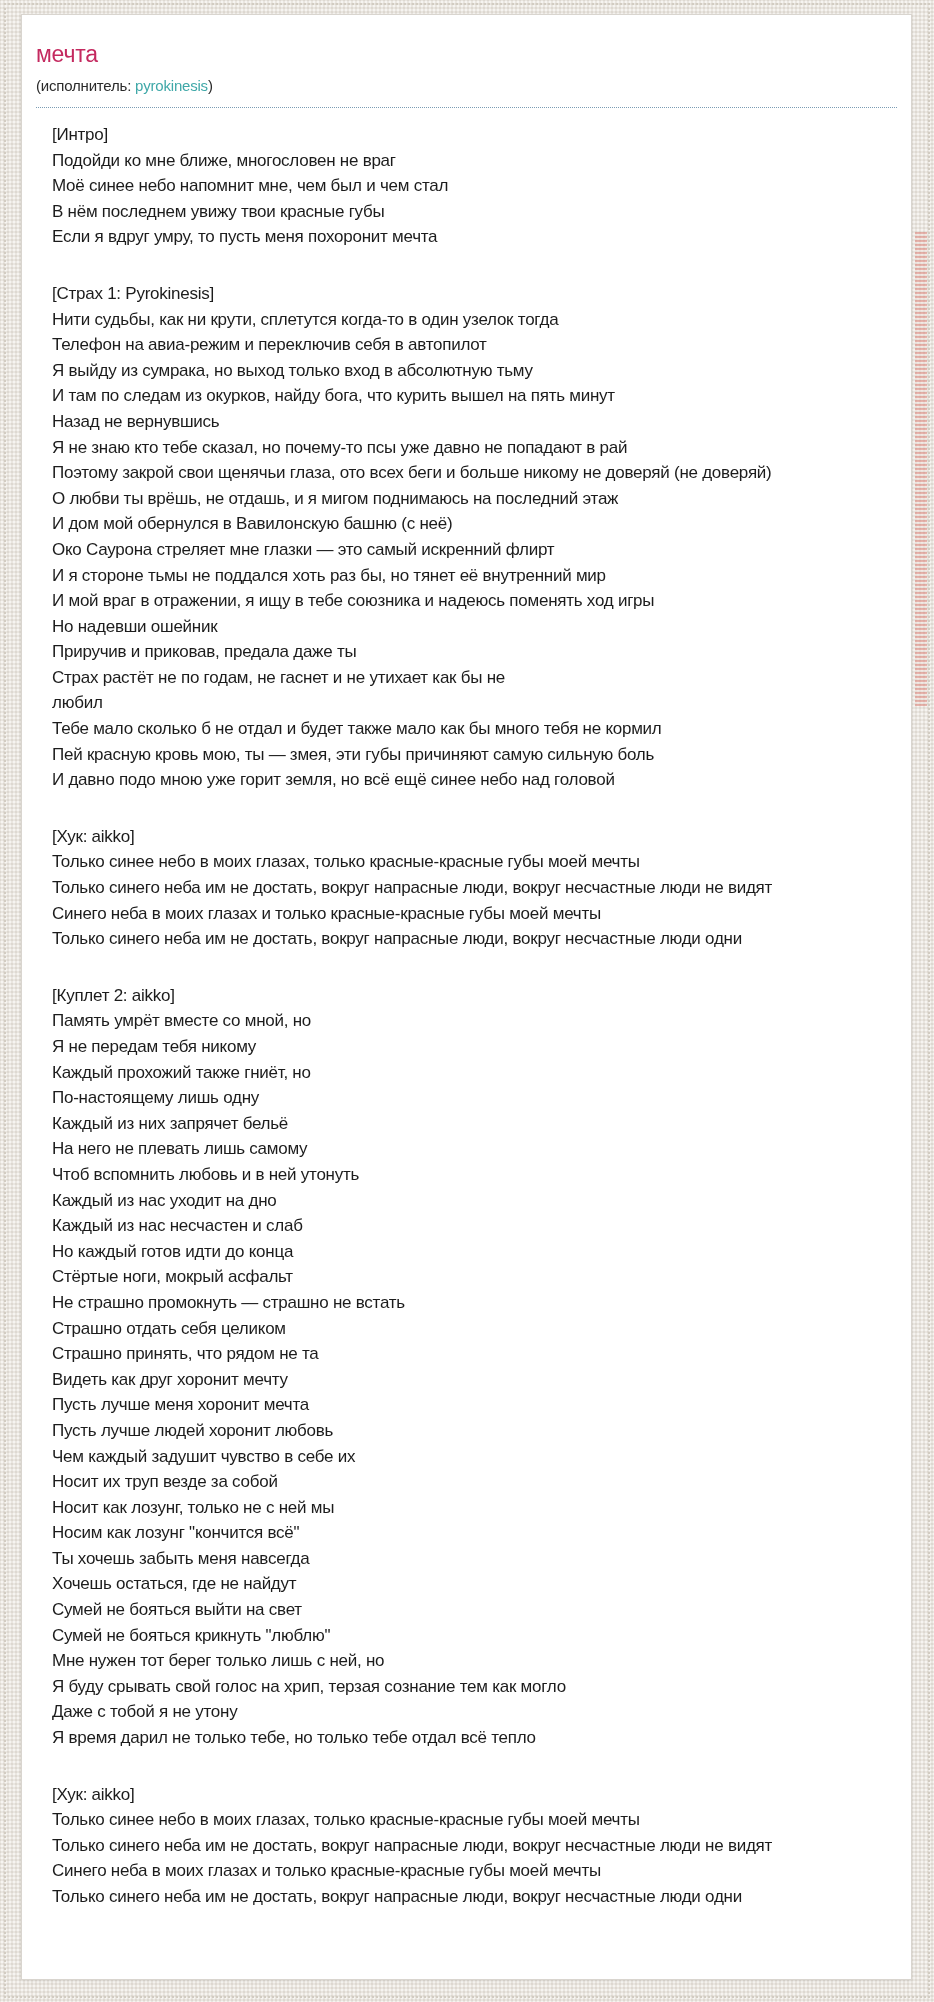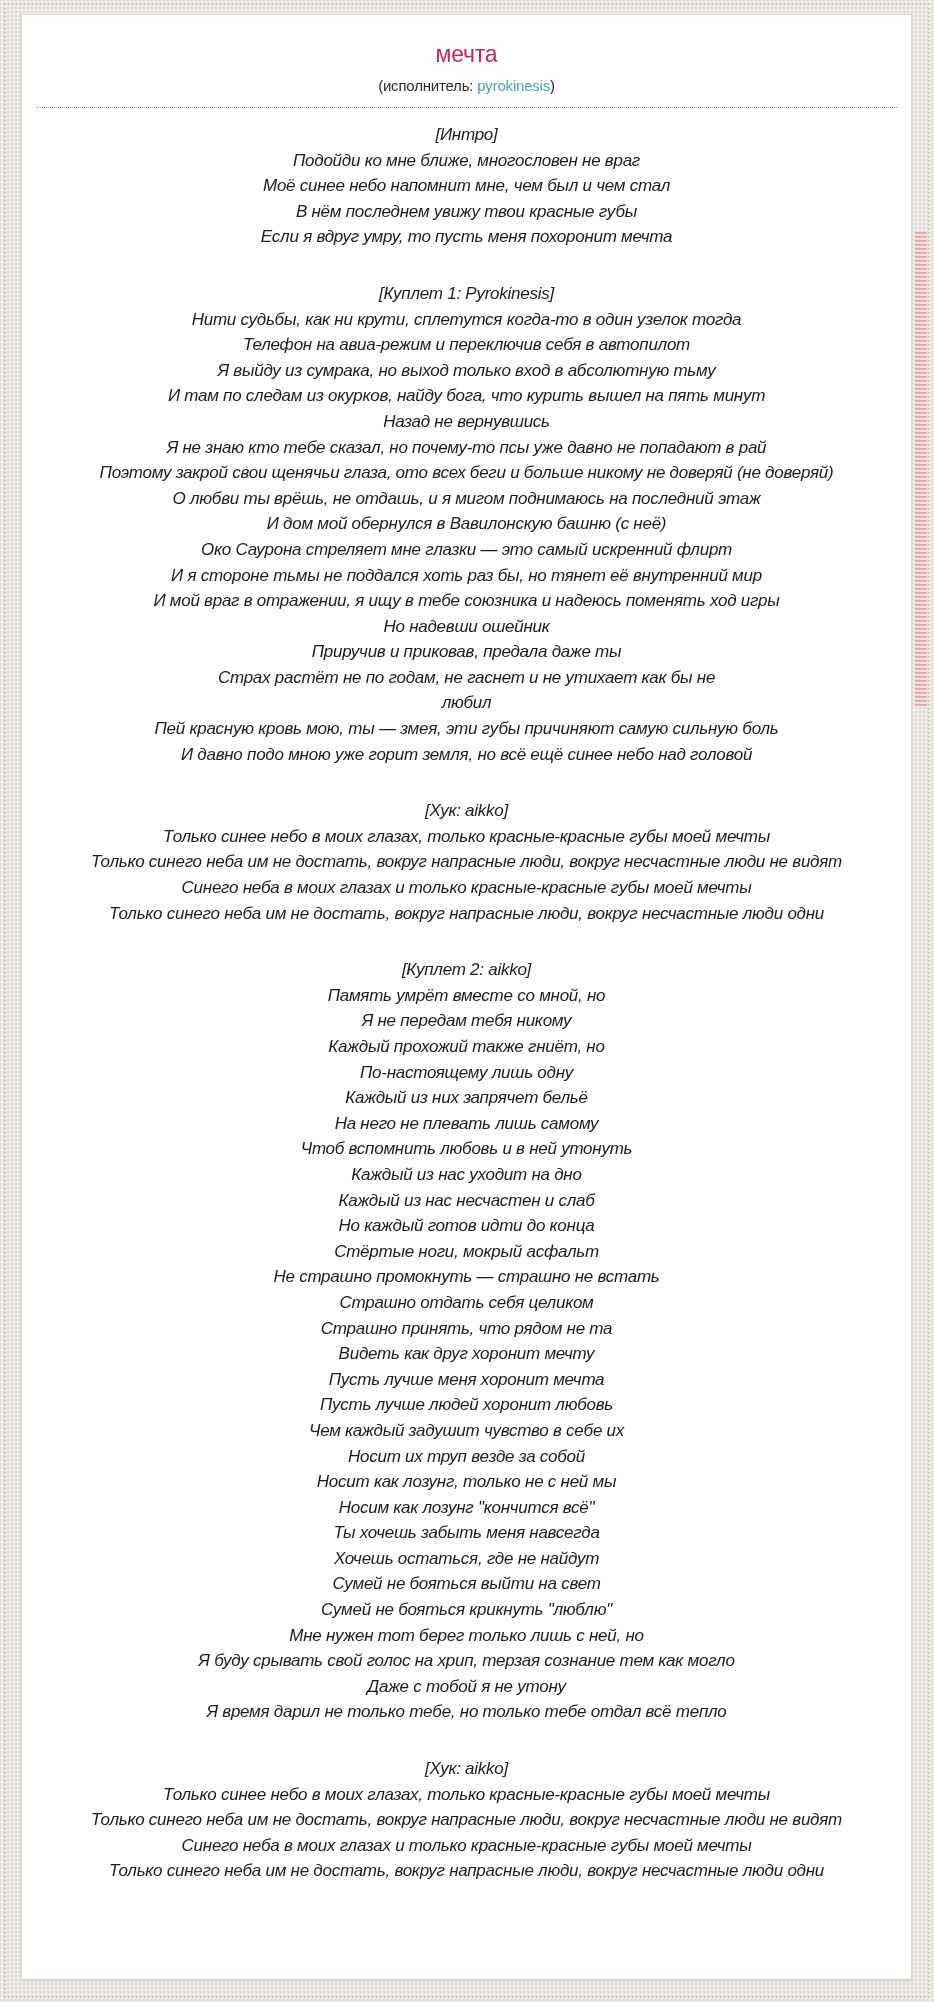--- a/index.html
+++ b/index.html
@@ -27,21 +27,20 @@
       rgba(219,128,118,.55) 0 2px, rgba(238,223,217,.5) 2px 4px);
   }
   .card{
     position:absolute;left:21px;top:14px;width:891px;height:1966px;
     box-sizing:border-box;
     background:var(--c-card,#ffffff);
     border:1px solid #d9d5cf;
     box-shadow:0 1px 3px rgba(0,0,0,.08);
     padding:26px 14px 30px 14px;
     overflow:hidden;
-    text-align:center;
   }
   .title{
     margin:0 0 9px 0;
     font-size:23px;line-height:26px;font-weight:400;
     color:var(--c-title,#c4295f);
     letter-spacing:-0.2px;
   }
   .artist{
     font-size:15px;line-height:18px;color:#2a2a2a;
     margin:10px 0 12px 0;letter-spacing:-0.2px;
@@ -49,21 +48,21 @@
   .artist a{color:var(--c-link,#3fa8a8);text-decoration:none;cursor:pointer;}
   .divider{
     border-top:1px dotted var(--c-divider,#7b9cb4);
     height:0;margin:0 0 14px 0;
   }
   .lyrics{
     font-size:17px;line-height:25.6px;
     color:var(--c-text,#1c1c1c);
     letter-spacing:-0.25px;
   }
-  .section{margin:0 0 31px 0;font-style:italic;}
+  .section{margin:0 0 31px 16px;}
   .section:last-child{margin-bottom:0;}
   .line{white-space:nowrap;}
 </style>
 </head>
 <body>
 
 <div class="page">
   <div class="stitch-frame"></div>
   <div class="pink-band"></div>
 
@@ -79,38 +78,39 @@
     <div class="line header">[Интро]</div>
     <div>
             <div class="line">Подойди ко мне ближе, многословен не враг</div>
             <div class="line">Моё синее небо напомнит мне, чем был и чем стал</div>
             <div class="line">В нём последнем увижу твои красные губы</div>
             <div class="line">Если я вдруг умру, то пусть меня похоронит мечта</div>
           </div>
   </div>
 
   <div class="section">
-    <div class="line header">[Куплет 1: Pyrokinesis]</div>
+    <div class="line header">[Страх 1: Pyrokinesis]</div>
     <div>
             <div class="line">Нити судьбы, как ни крути, сплетутся когда-то в один узелок тогда</div>
             <div class="line">Телефон на авиа-режим и переключив себя в автопилот</div>
             <div class="line">Я выйду из сумрака, но выход только вход в абсолютную тьму</div>
             <div class="line">И там по следам из окурков, найду бога, что курить вышел на пять минут</div>
             <div class="line">Назад не вернувшись</div>
             <div class="line">Я не знаю кто тебе сказал, но почему-то псы уже давно не попадают в рай</div>
             <div class="line">Поэтому закрой свои щенячьи глаза, ото всех беги и больше никому не доверяй (не доверяй)</div>
             <div class="line">О любви ты врёшь, не отдашь, и я мигом поднимаюсь на последний этаж</div>
             <div class="line">И дом мой обернулся в Вавилонскую башню (с неё)</div>
             <div class="line">Око Саурона стреляет мне глазки — это самый искренний флирт</div>
             <div class="line">И я стороне тьмы не поддался хоть раз бы, но тянет её внутренний мир</div>
             <div class="line">И мой враг в отражении, я ищу в тебе союзника и надеюсь поменять ход игры</div>
             <div class="line">Но надевши ошейник</div>
             <div class="line">Приручив и приковав, предала даже ты</div>
             <div class="line">Страх растёт не по годам, не гаснет и не утихает как бы не</div>
             <div class="line">любил</div>
+            <div class="line">Тебе мало сколько б не отдал и будет также мало как бы много тебя не кормил</div>
             <div class="line">Пей красную кровь мою, ты — змея, эти губы причиняют самую сильную боль</div>
             <div class="line">И давно подо мною уже горит земля, но всё ещё синее небо над головой</div>
           </div>
   </div>
 
   <div class="section">
     <div class="line header">[Хук: aikko]</div>
     <div>
             <div class="line">Только синее небо в моих глазах, только красные-красные губы моей мечты</div>
             <div class="line">Только синего неба им не достать, вокруг напрасные люди, вокруг несчастные люди не видят</div>

